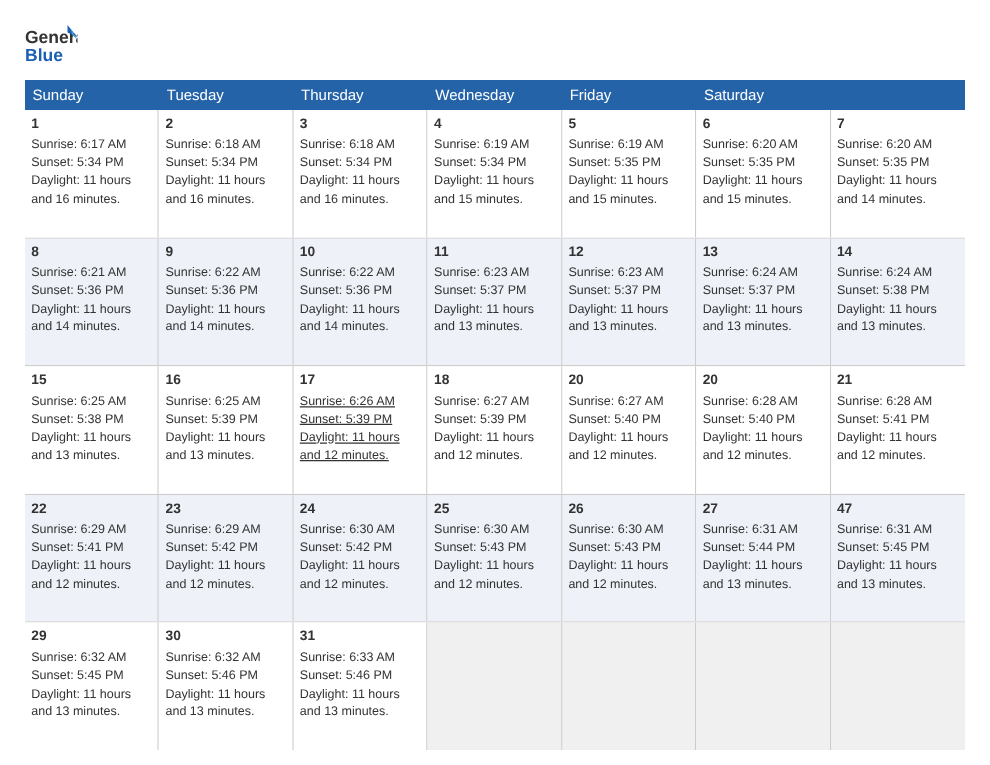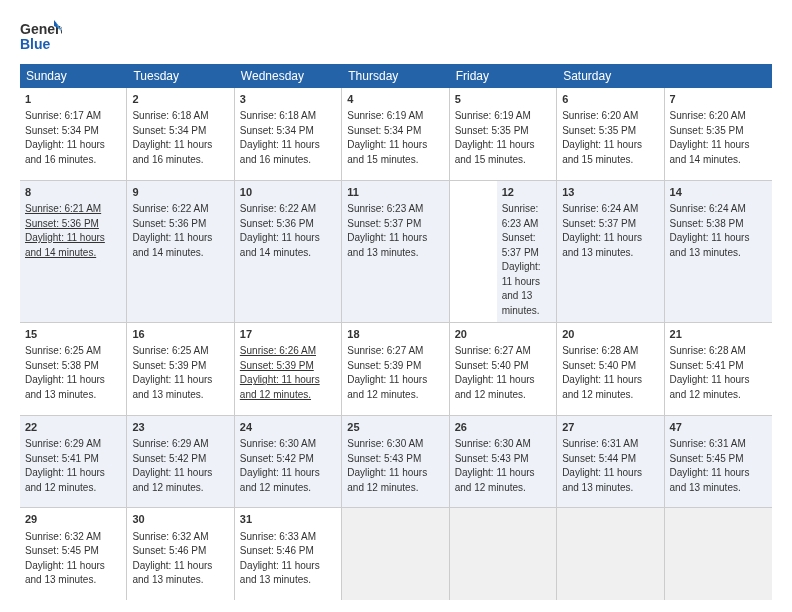--- a/index.html
+++ b/index.html
@@ -122,22 +122,22 @@
     <div class="title-block">
       <div class="month-title"></div>
       <div class="location"></div>
     </div>
   </div>
 
   <div class="calendar">
     <div class="cal-header">
     <div class="cal-header-cell">Sunday</div>
         <div class="cal-header-cell">Tuesday</div>
+        <div class="cal-header-cell">Thursday</div>
         <div class="cal-header-cell">Wednesday</div>
-        <div class="cal-header-cell">Thursday</div>
         <div class="cal-header-cell">Friday</div>
         <div class="cal-header-cell">Saturday</div>
       </div>
     <div class="cal-body">
     <div class="cal-row">
           <div class="cal-cell" style="background: rgb(255, 255, 255);">
             <span class="day-num">1</span>
             <div class="cell-content" style="white-space: pre-line;">Sunrise: 6:17 AM
 Sunset: 5:34 PM
 Daylight: 11 hours and 16 minutes.</div>
@@ -175,21 +175,21 @@
           <div class="cal-cell" style="background: rgb(255, 255, 255);">
             <span class="day-num">7</span>
             <div class="cell-content" style="white-space: pre-line;">Sunrise: 6:20 AM
 Sunset: 5:35 PM
 Daylight: 11 hours and 14 minutes.</div>
           </div>
         </div>
         <div class="cal-row">
           <div class="cal-cell" style="background: rgb(238, 242, 248);">
             <span class="day-num">8</span>
-            <div class="cell-content" style="white-space: pre-line; text-decoration: underline;">Sunrise: 6:21 AM
+            <div class="cell-content" style="white-space: pre-line;">Sunrise: 6:21 AM
 Sunset: 5:36 PM
 Daylight: 11 hours and 14 minutes.</div>
           </div>
           <div class="cal-cell" style="background: rgb(238, 242, 248);">
             <span class="day-num">9</span>
             <div class="cell-content" style="white-space: pre-line;">Sunrise: 6:22 AM
 Sunset: 5:36 PM
 Daylight: 11 hours and 14 minutes.</div>
           </div>
           <div class="cal-cell" style="background: rgb(238, 242, 248);">
@@ -197,21 +197,21 @@
             <div class="cell-content" style="white-space: pre-line;">Sunrise: 6:22 AM
 Sunset: 5:36 PM
 Daylight: 11 hours and 14 minutes.</div>
           </div>
           <div class="cal-cell" style="background: rgb(238, 242, 248);">
             <span class="day-num">11</span>
             <div class="cell-content" style="white-space: pre-line;">Sunrise: 6:23 AM
 Sunset: 5:37 PM
 Daylight: 11 hours and 13 minutes.</div>
           </div>
-          <div class="cal-cell" style="background: rgb(238, 242, 248); margin-left: 47px;">
+          <div class="cal-cell" style="background: rgb(238, 242, 248);">
             <span class="day-num">12</span>
             <div class="cell-content" style="white-space: pre-line;">Sunrise: 6:23 AM
 Sunset: 5:37 PM
 Daylight: 11 hours and 13 minutes.</div>
           </div>
           <div class="cal-cell" style="background: rgb(238, 242, 248);">
             <span class="day-num">13</span>
             <div class="cell-content" style="white-space: pre-line;">Sunrise: 6:24 AM
 Sunset: 5:37 PM
 Daylight: 11 hours and 13 minutes.</div>

